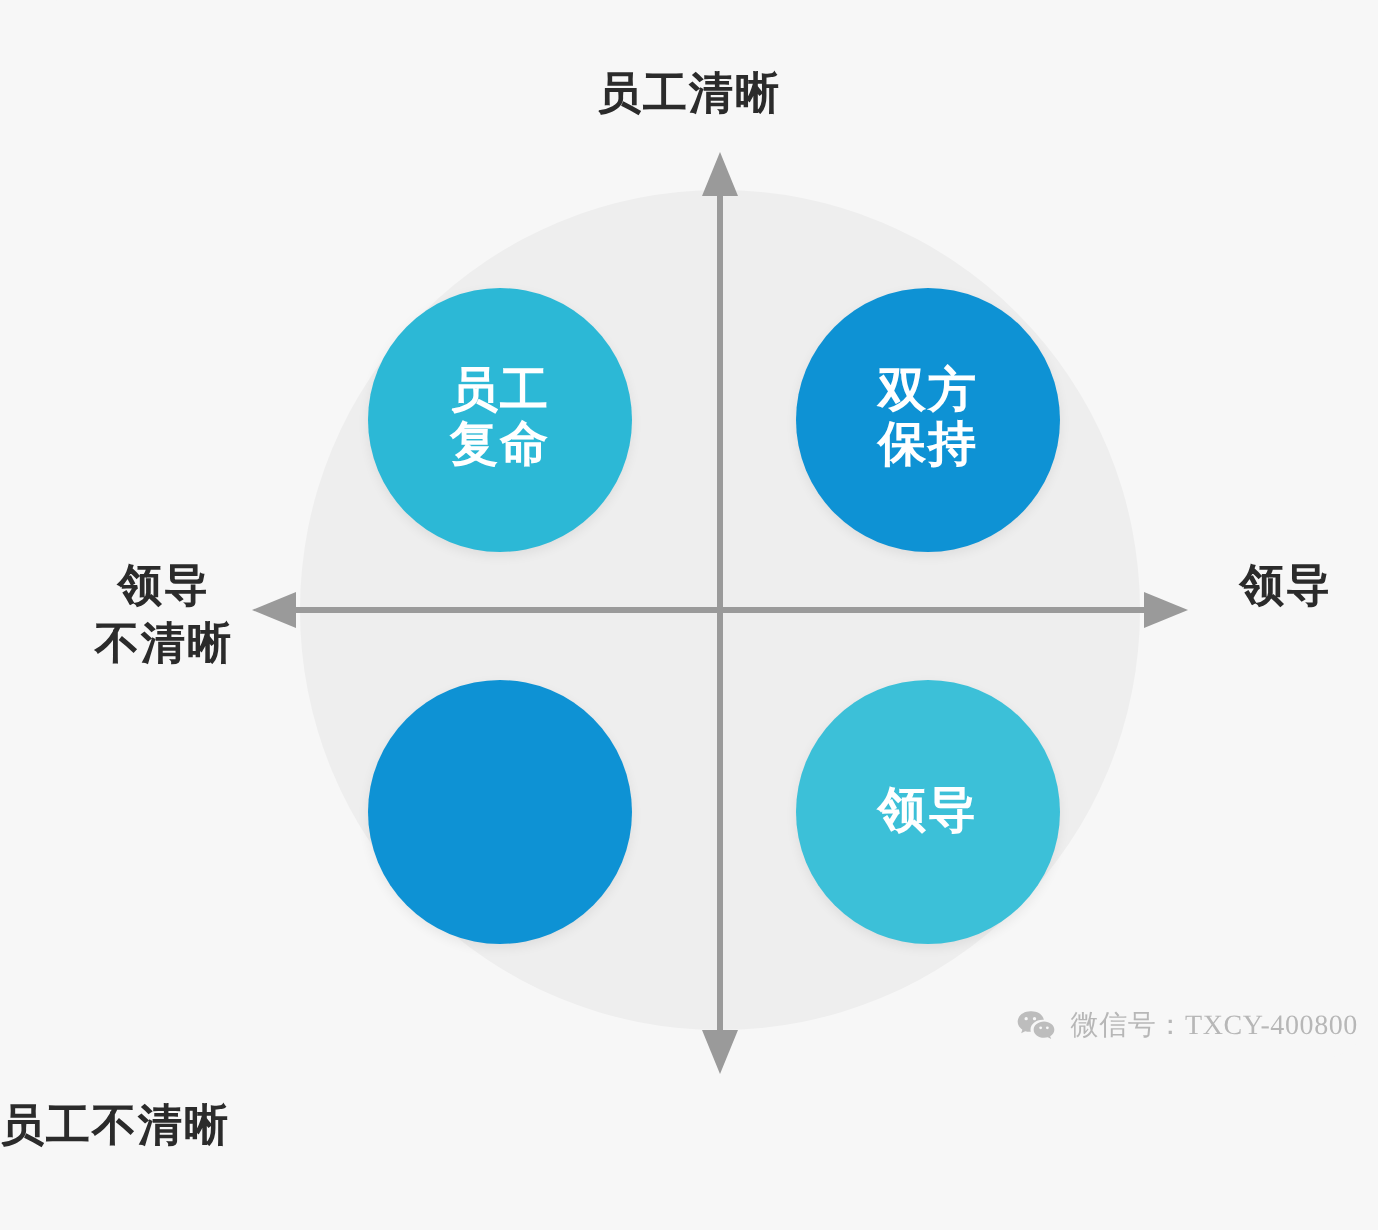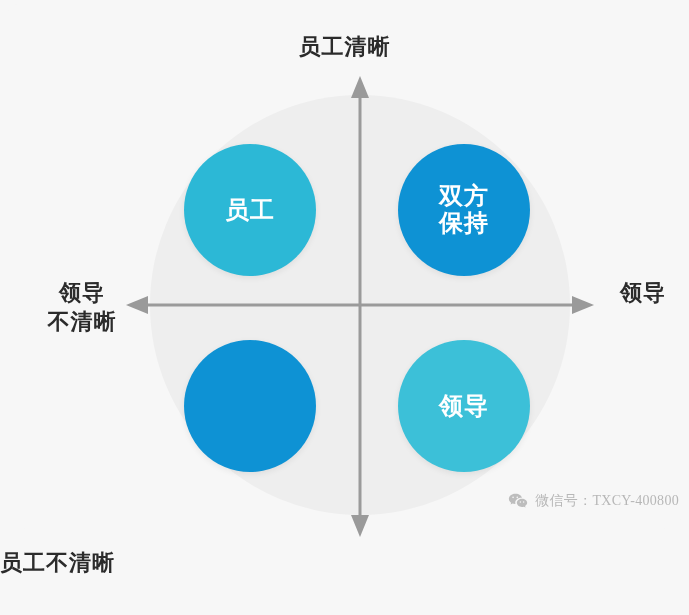--- a/index.html
+++ b/index.html
@@ -101,21 +101,21 @@
     width: 90px;
   }
   .axis-label .sub {
     display: block;
   }
 
   
   #watermark {
     position: absolute;
     right: 10px;
-    bottom: 20px;
+    bottom: 8px;
     display: flex;
     align-items: center;
     gap: 7px;
     opacity: 0.62;
   }
   #watermark .wm-text {
     color: #909090;
     font-size: 14px;
     letter-spacing: 0.3px;
     white-space: nowrap;
@@ -162,20 +162,21 @@
     <span class="sub">领导</span>
     <span class="sub">不清晰</span>
   </div>
 
   <div class="axis-label" id="label-right">
     <span class="sub">领导</span>
   </div>
 
   <div class="bubble" id="bubble-tl" style="background: rgb(44, 184, 214);">
     <span class="line">员工</span>
+    <span class="line">复命</span>
   </div>
 
   <div class="bubble" id="bubble-tr" style="background: rgb(14, 146, 212); align-items: center;">
     <span class="line">双方</span>
     <span class="line">保持</span>
   </div>
 
   <div class="bubble" id="bubble-bl" style="background: rgb(14, 146, 212);">
   </div>
 

